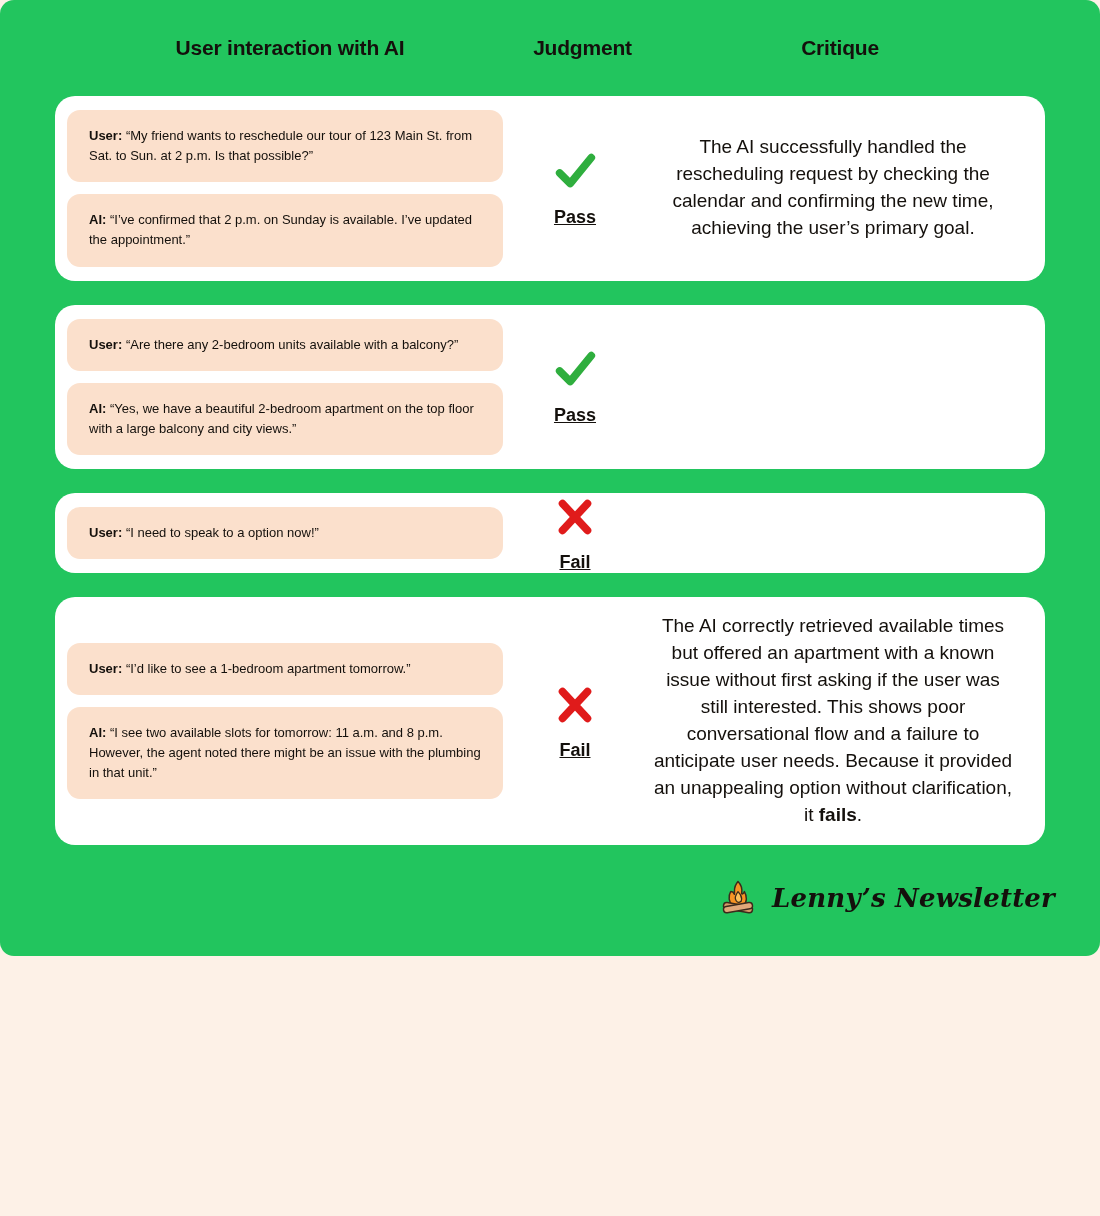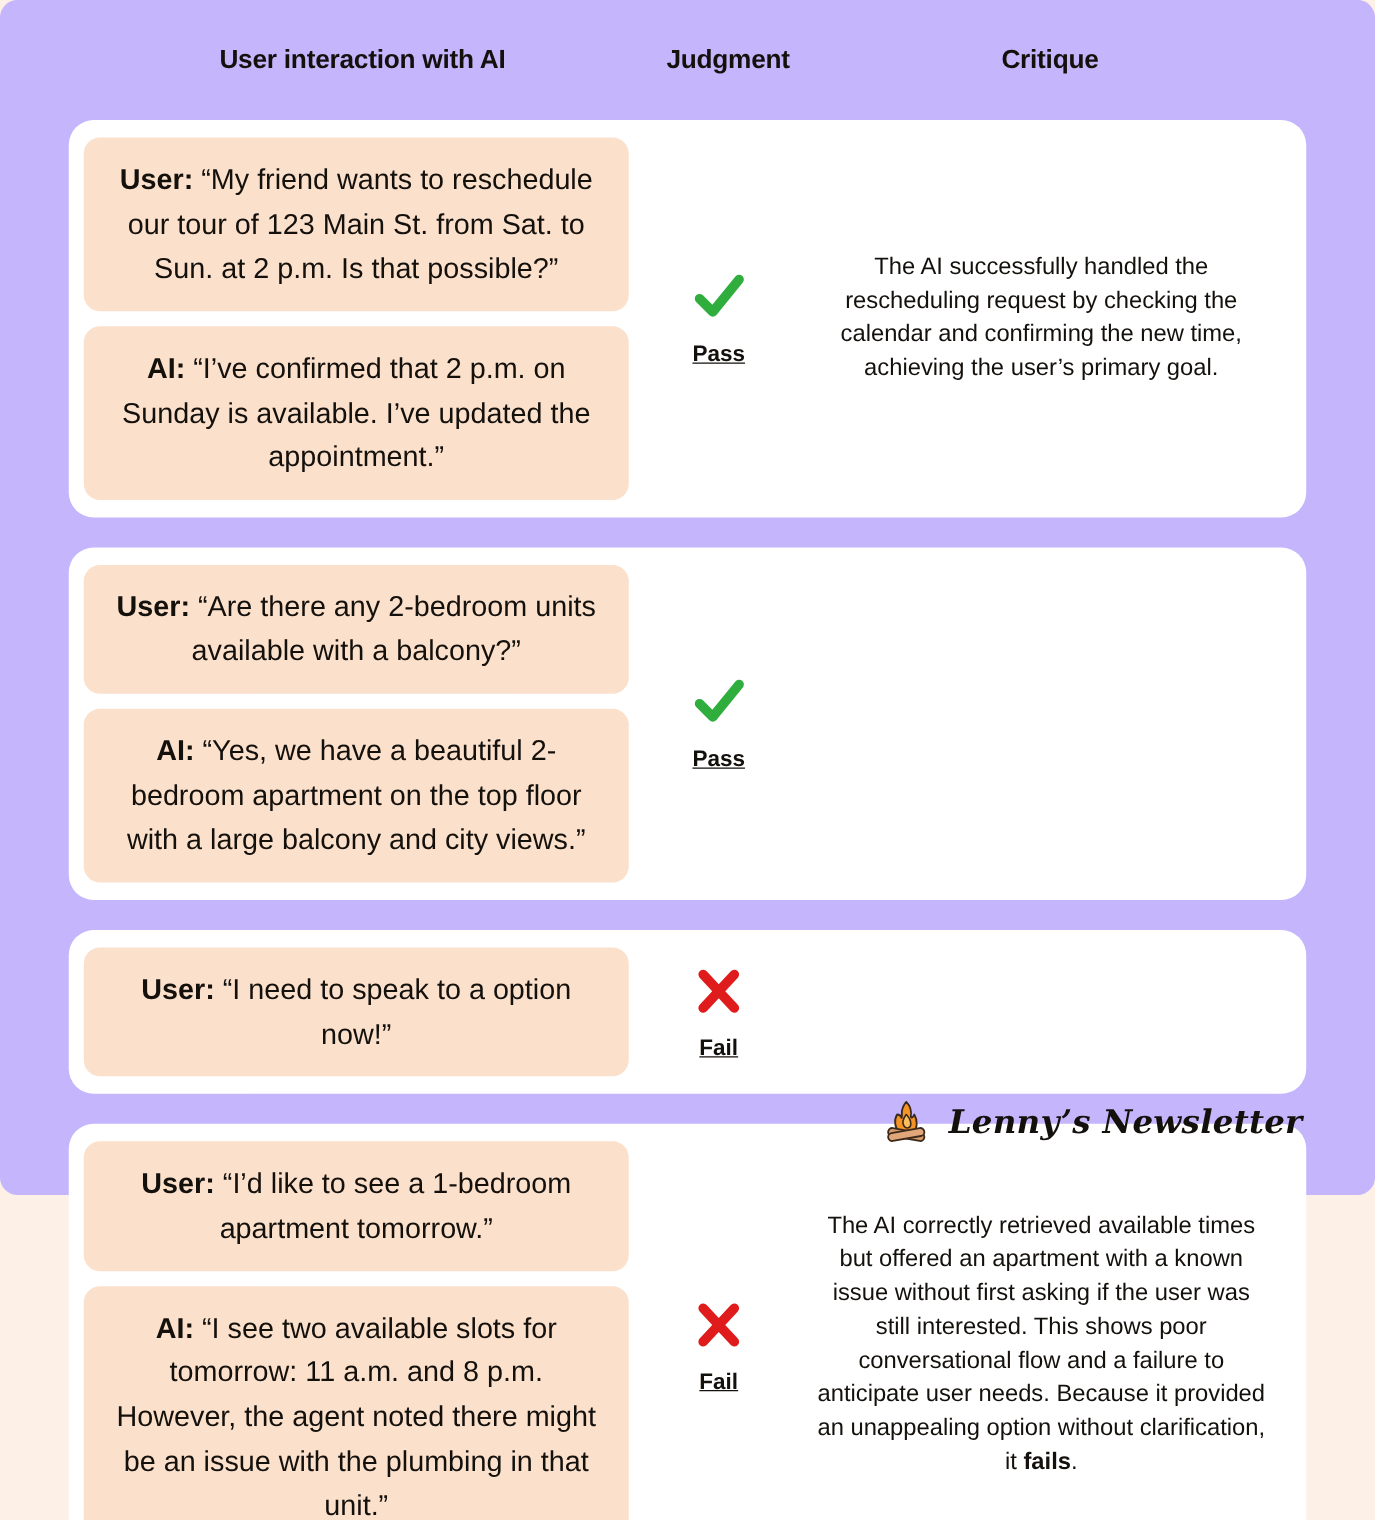--- a/index.html
+++ b/index.html
@@ -9,21 +9,21 @@
   body {
     width: 1100px;
     height: 1216px;
     background: #fdf1e7;
     font-family: "Liberation Sans", sans-serif;
     overflow: hidden;
   }
   .page {
     width: 1100px;
     height: 956px;
-    background: #c4b5fd;
+    background: #22c55e;
     border-radius: 14px;
     box-sizing: border-box;
     position: relative;
   }
 
   
   .header-row {
     display: flex;
     align-items: center;
     padding: 0;
@@ -58,24 +58,24 @@
     box-sizing: border-box;
     display: flex;
     flex-direction: column;
     justify-content: center;
     gap: 12px;
   }
   .bubble {
     background: #fbe0cc;
     border-radius: 13px;
     padding: 16px 22px;
-    font-size: 23px;
+    font-size: 13px;
     line-height: 1.55;
     color: #14100c;
-    text-align: center;
+    text-align: left;
     box-sizing: border-box;
   }
   .bubble b {
     font-weight: bold;
   }
   .col-judgment {
     width: 120px;
     display: flex;
     flex-direction: column;
     align-items: center;
@@ -106,21 +106,21 @@
     font-size: 19px;
     line-height: 1.42;
     color: #14100c;
     text-align: center;
   }
   .critique-text b { font-weight: bold; }
 
   
   .footer {
     position: absolute;
-    right: 58px;
+    right: 45px;
     bottom: 36px;
     display: flex;
     align-items: center;
     gap: 12px;
   }
   .brand-name {
     font-family: "DejaVu Serif", serif;
     font-style: italic;
     font-weight: bold;
     font-size: 26px;

